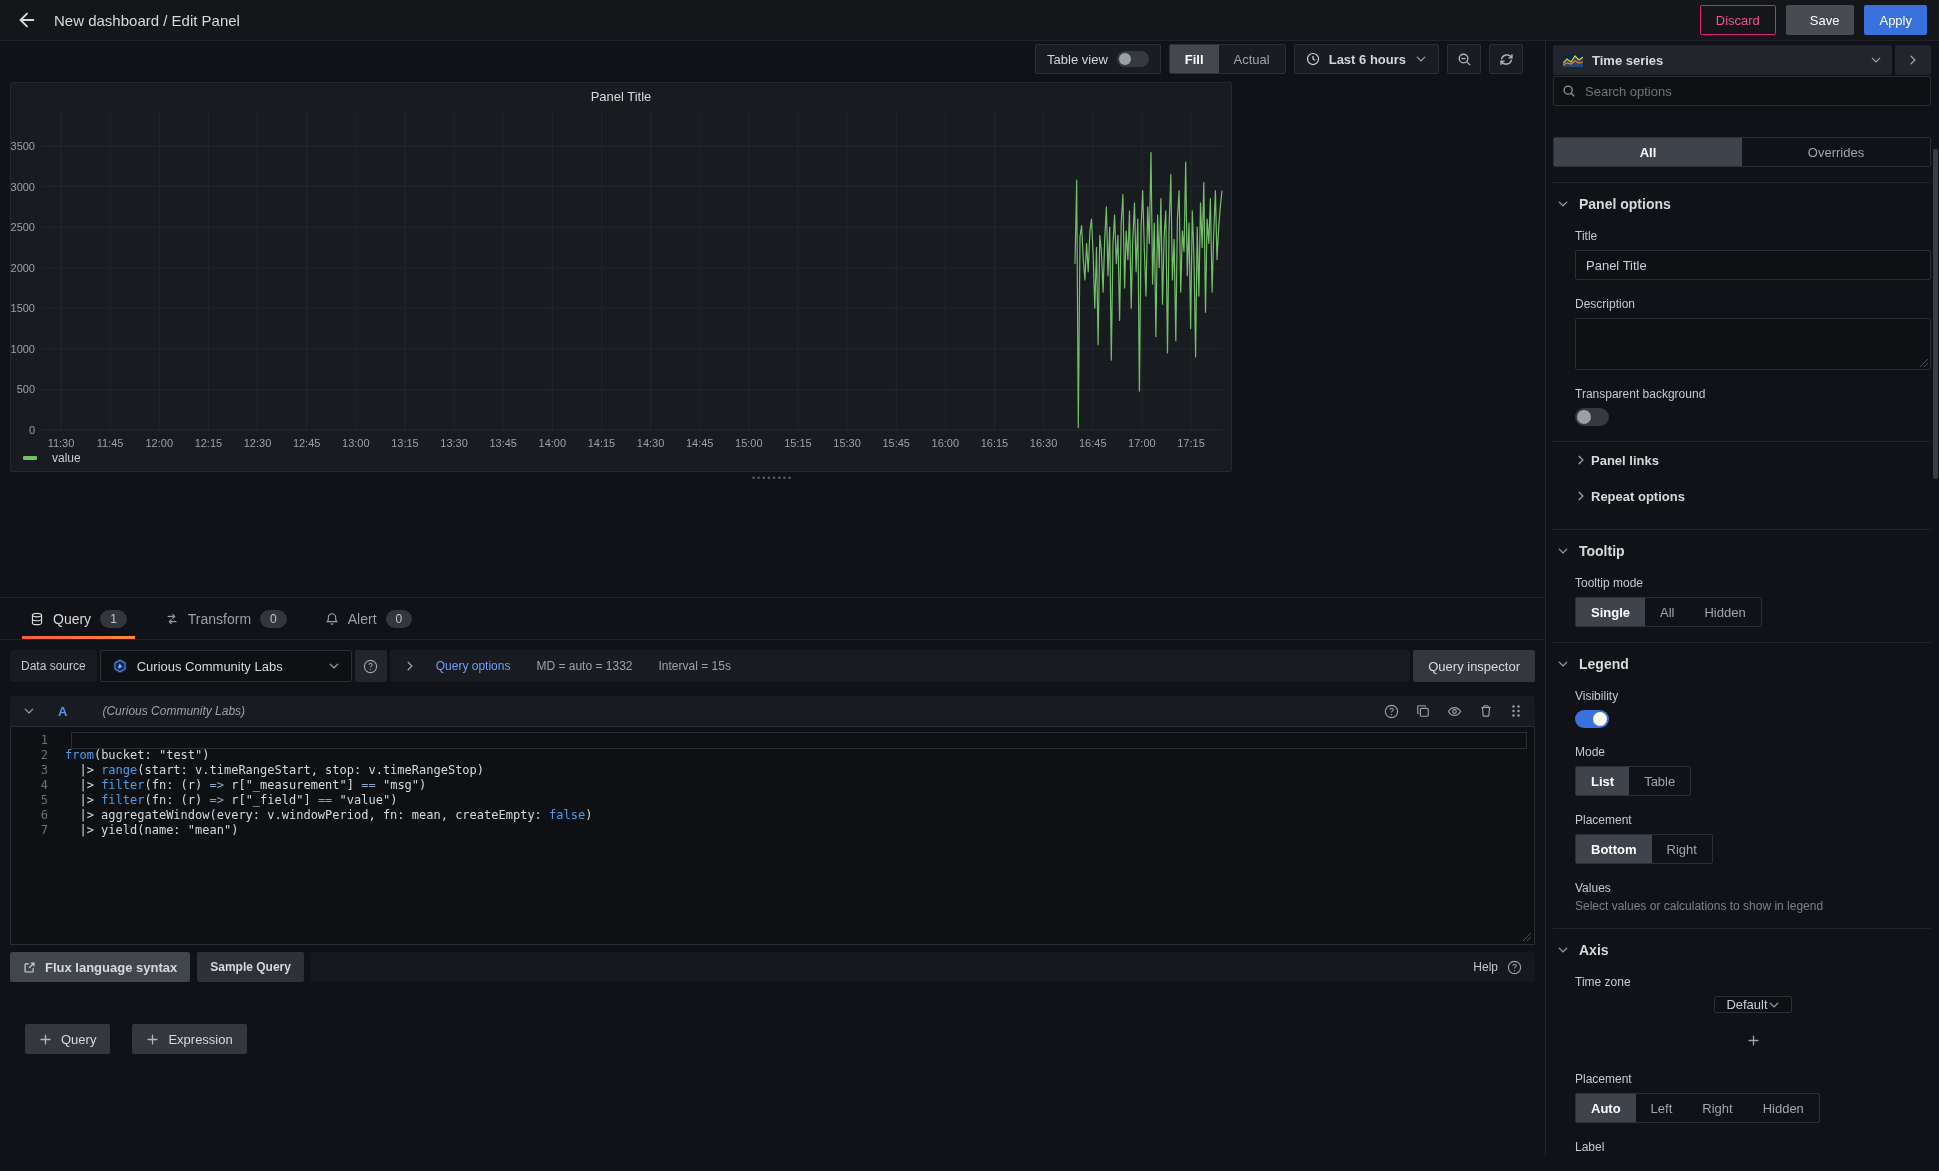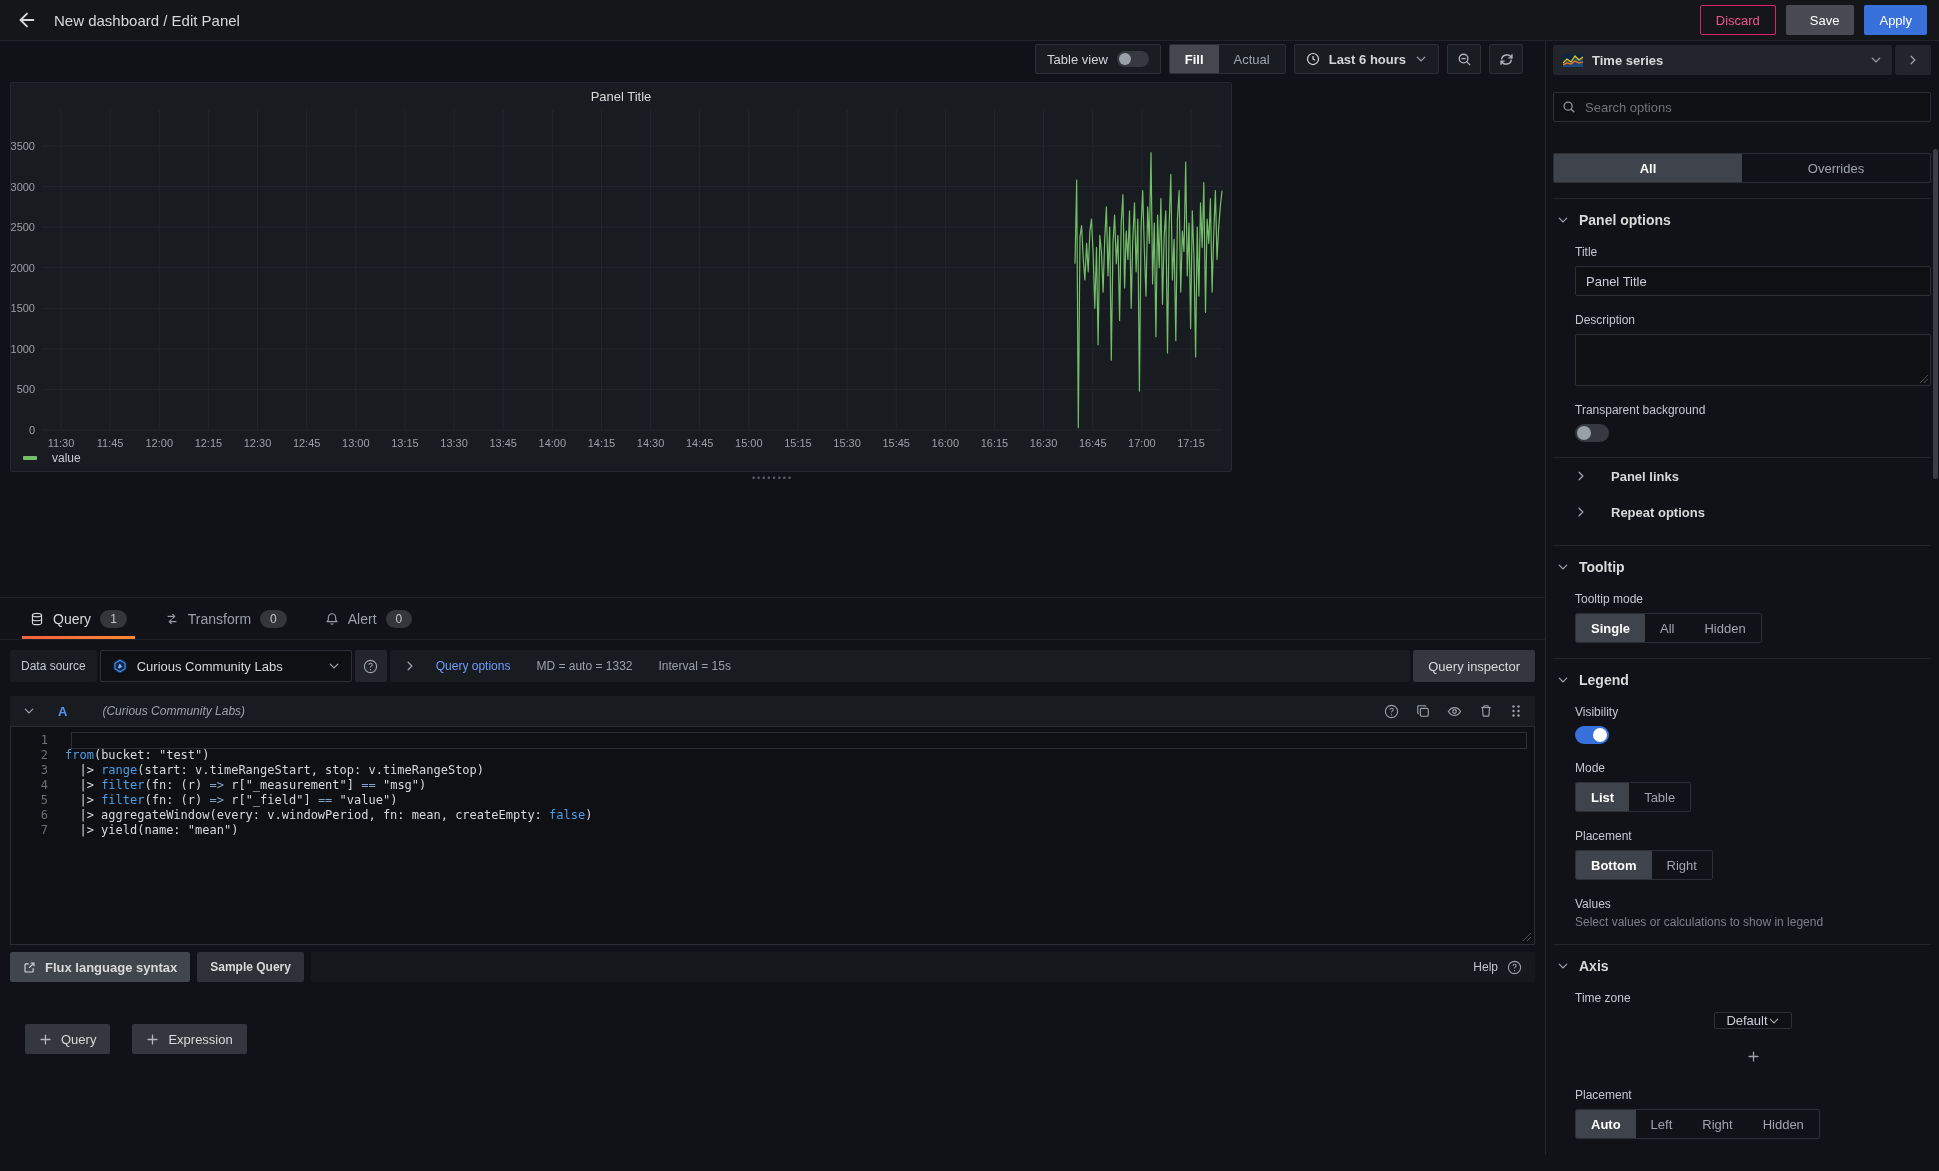--- a/index.html
+++ b/index.html
@@ -95,38 +95,38 @@
   .btn-add{background:#34373d;height:30px;display:flex;align-items:center;gap:9px;padding:0 14px;border-radius:2px;font-weight:500;font-size:13px;color:#d8d9da;cursor:pointer;}
   .btn-add .icon{color:#b4b8be;}
 
   
   .sidebar{position:absolute;top:0;left:1545px;width:394px;bottom:16px;border-left:1px solid #23262b;padding:4px 8px 0 7px;overflow:hidden;background:#111217;}
   .viz-picker{display:flex;gap:3px;}
   .viz-main{flex:1;height:30px;background:#22252b;border-radius:2px;display:flex;align-items:center;gap:9px;padding:0 10px;cursor:pointer;}
   .viz-main .vlabel{font-weight:700;font-size:13px;color:#d8d9da;}
   .viz-main .chev{margin-left:auto;}
   .viz-expand{width:36px;height:30px;background:#22252b;border-radius:2px;display:flex;align-items:center;justify-content:center;color:#9da2a9;cursor:pointer;}
-  .search-row{margin-top:17px;position:relative;}
+  .search-row{margin-top:1px;position:relative;}
   .side-input{width:100%;height:30px;background:#0e1014;border:1px solid #2c3036;border-radius:2px;color:#ccccdc;padding:0 10px;font-size:13px;font-family:inherit;outline:none;}
   .side-input::placeholder{color:#6e7479;}
   .search-row input{padding-left:31px;}
   .search-icon{position:absolute;left:9px;top:8px;color:#8e949b;}
   .filter-tabs{margin-top:31px;display:flex;border:1px solid #2c3036;border-radius:2px;height:30px;background:#111217;}
   .ftab{flex:1;display:flex;align-items:center;justify-content:center;color:#9fa5ad;font-size:13px;cursor:pointer;}
   .ftab.sel{background:#3f434b;color:#fff;font-weight:600;}
   .divider{height:1px;background:#22252a;margin-top:15px;}
   .sec-head{display:flex;align-items:center;gap:10px;margin-top:13px;padding-left:4px;color:#d8d9da;font-weight:700;font-size:14px;cursor:pointer;}
   .sec-head .chev{flex:none;}
   .field{padding-left:22px;}
   .flabel{margin-top:17px;font-size:12px;font-weight:500;color:#c4c9cf;}
   .fdesc{font-size:12px;color:#7b8087;margin-top:4px;}
   .f-input{margin-top:7px;}
   .textarea{margin-top:7px;height:52px;background:#0e1014;border:1px solid #2c3036;border-radius:2px;position:relative;cursor:text;}
   .textarea .resize-corner{right:2px;bottom:2px;}
-  .collapse-row{display:flex;align-items:center;gap:24px;height:36px;padding-left:22px;color:#d8d9da;font-weight:700;font-size:13px;cursor:pointer;}
+  .collapse-row{display:flex;align-items:center;gap:4px;height:36px;padding-left:22px;color:#d8d9da;font-weight:700;font-size:13px;cursor:pointer;}
   .radio{display:inline-flex;border:1px solid #2c3036;border-radius:2px;height:30px;margin-top:7px;background:#111217;overflow:hidden;}
   .ropt{padding:0 15px;display:flex;align-items:center;color:#9fa5ad;font-size:13px;cursor:pointer;}
   .ropt.sel{background:#3f434b;color:#fff;font-weight:600;}
   .select-box{margin-top:7px;height:30px;background:#0e1014;border:1px solid #2c3036;border-radius:2px;display:flex;align-items:center;padding:0 11px;color:#ccccdc;font-size:13px;cursor:pointer;}
   .select-box .chev{margin-left:auto;}
   .tz-row{display:flex;align-items:center;gap:12px;margin-top:7px;flex-direction:column;}
   .tz-row .select-box{flex:1;margin-top:0;}
   .plus-btn{width:28px;height:30px;display:flex;align-items:center;justify-content:center;color:#9da2a9;cursor:pointer;}
   .mt6{margin-top:7px;}
   .scroll-thumb{position:absolute;right:1px;top:108px;width:5px;height:330px;background:#3a3e44;border-radius:3px;}

